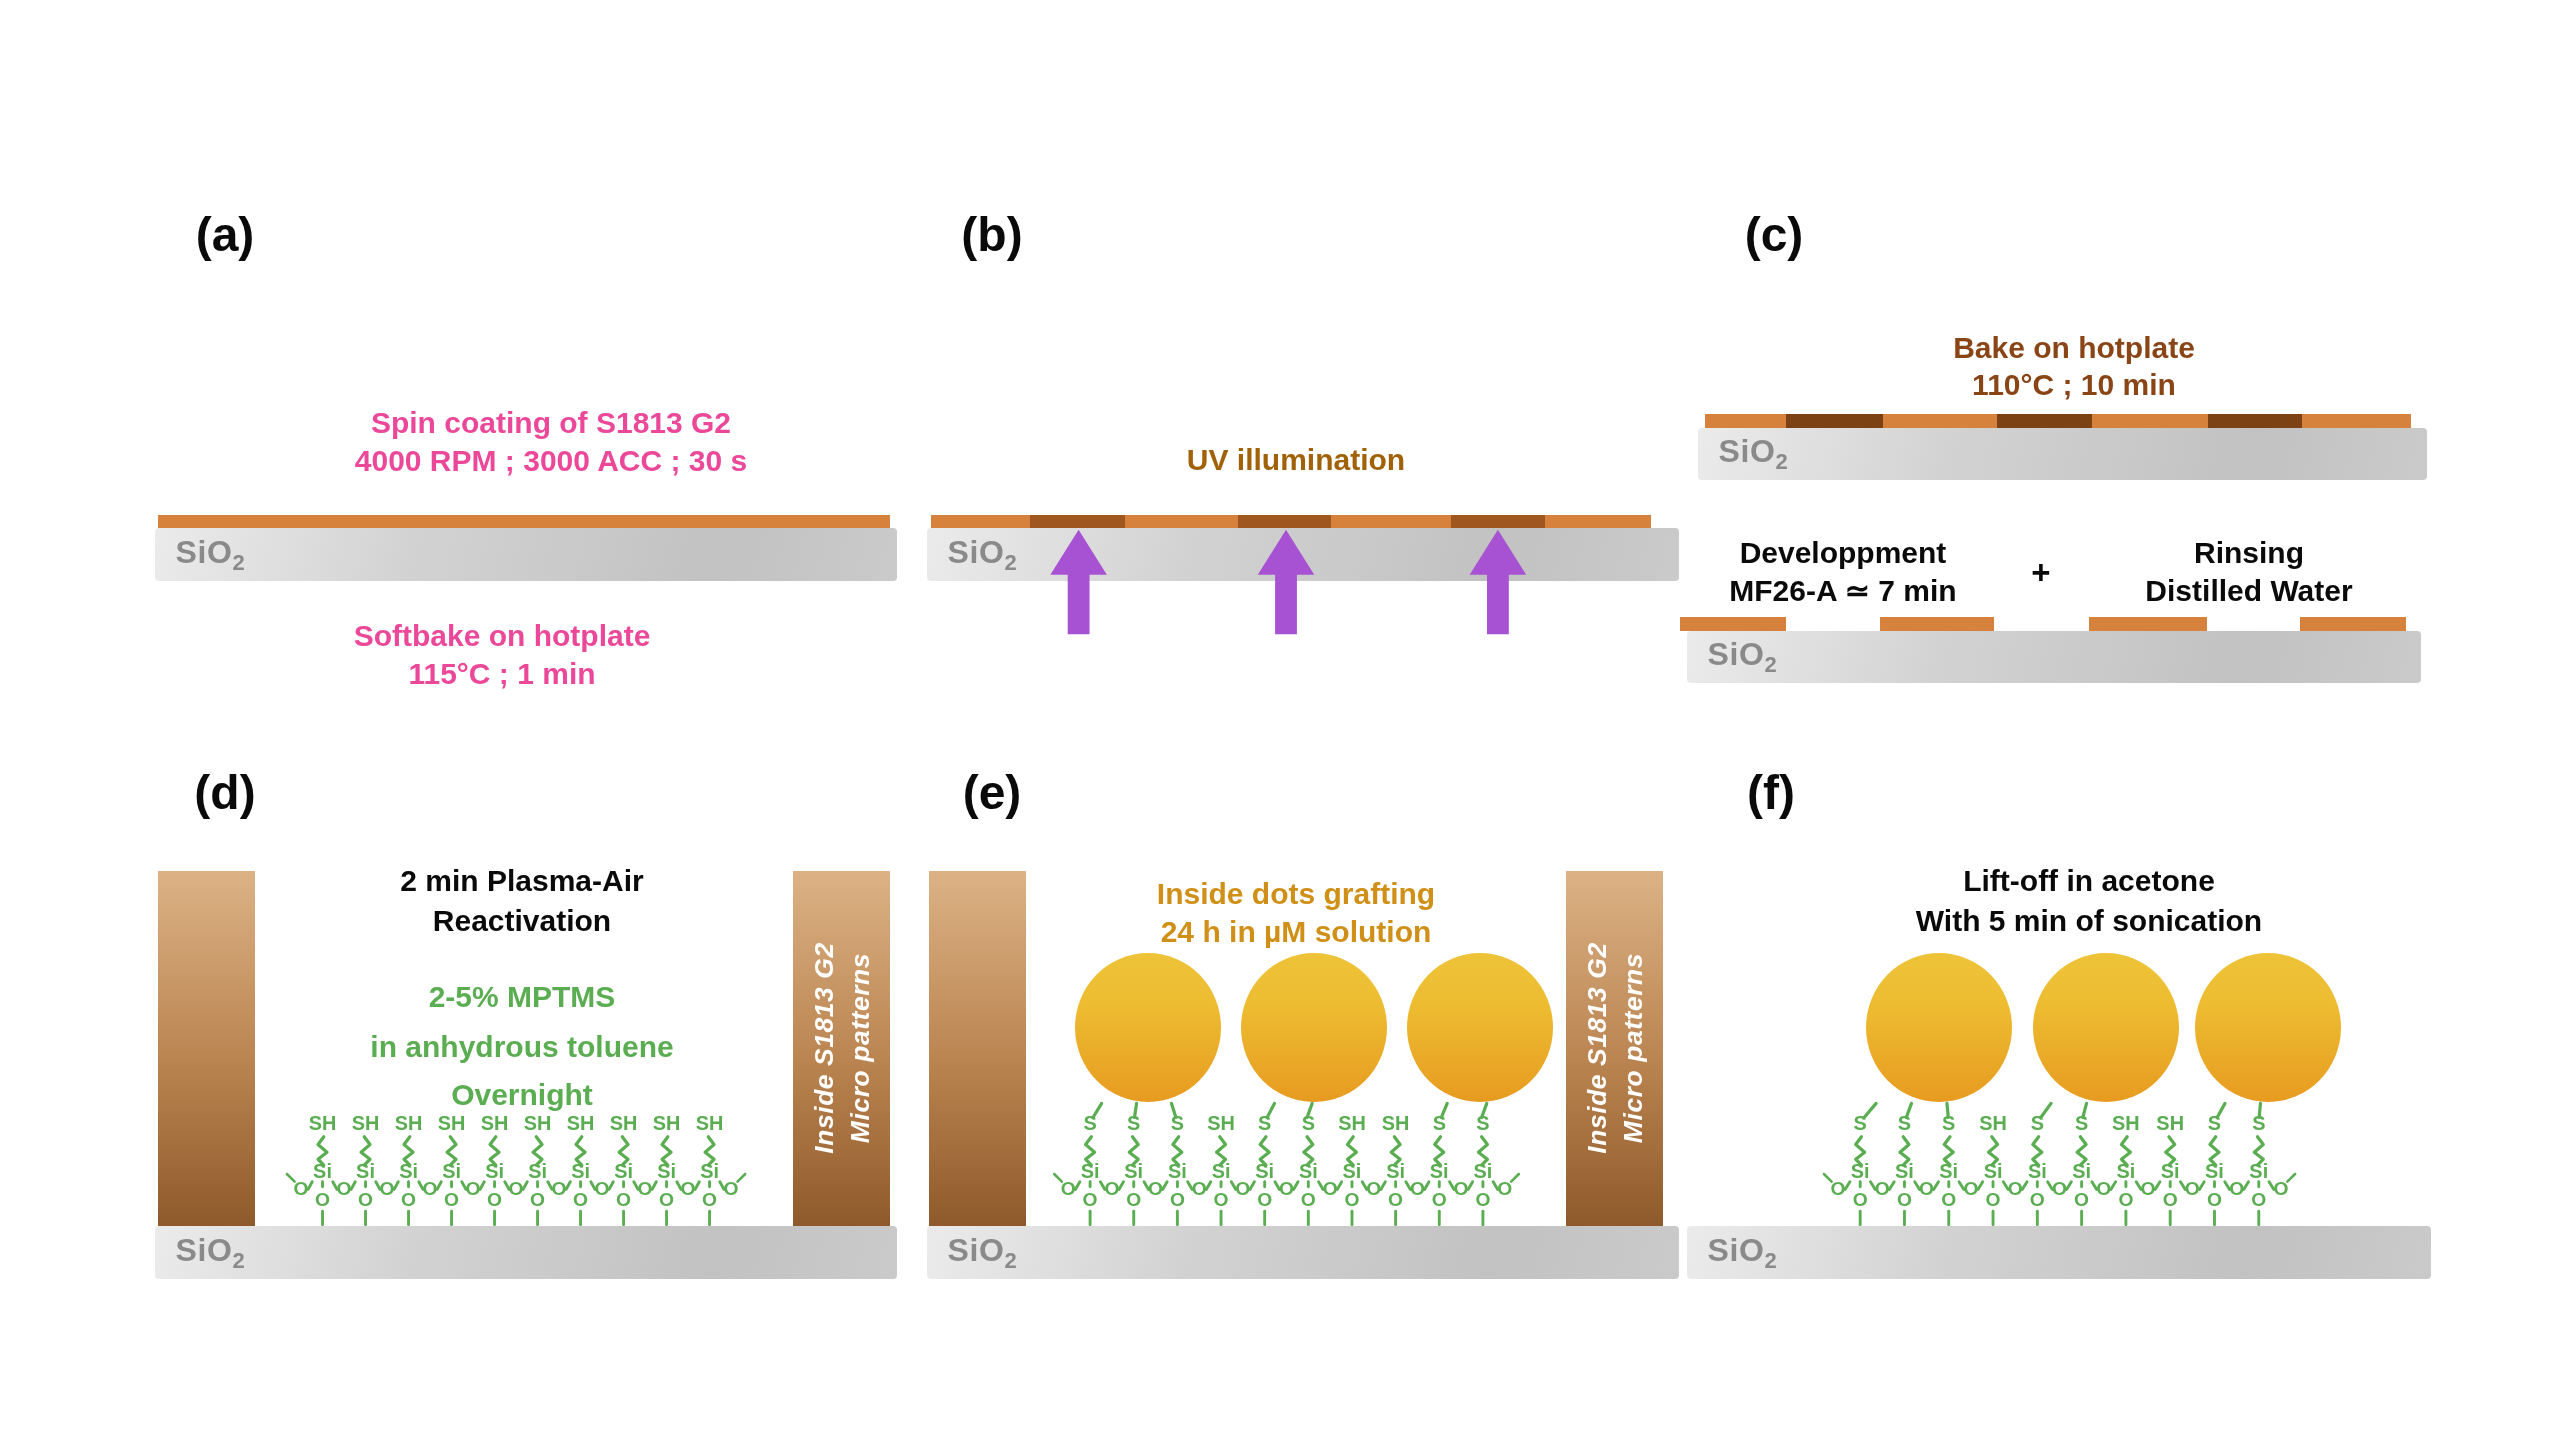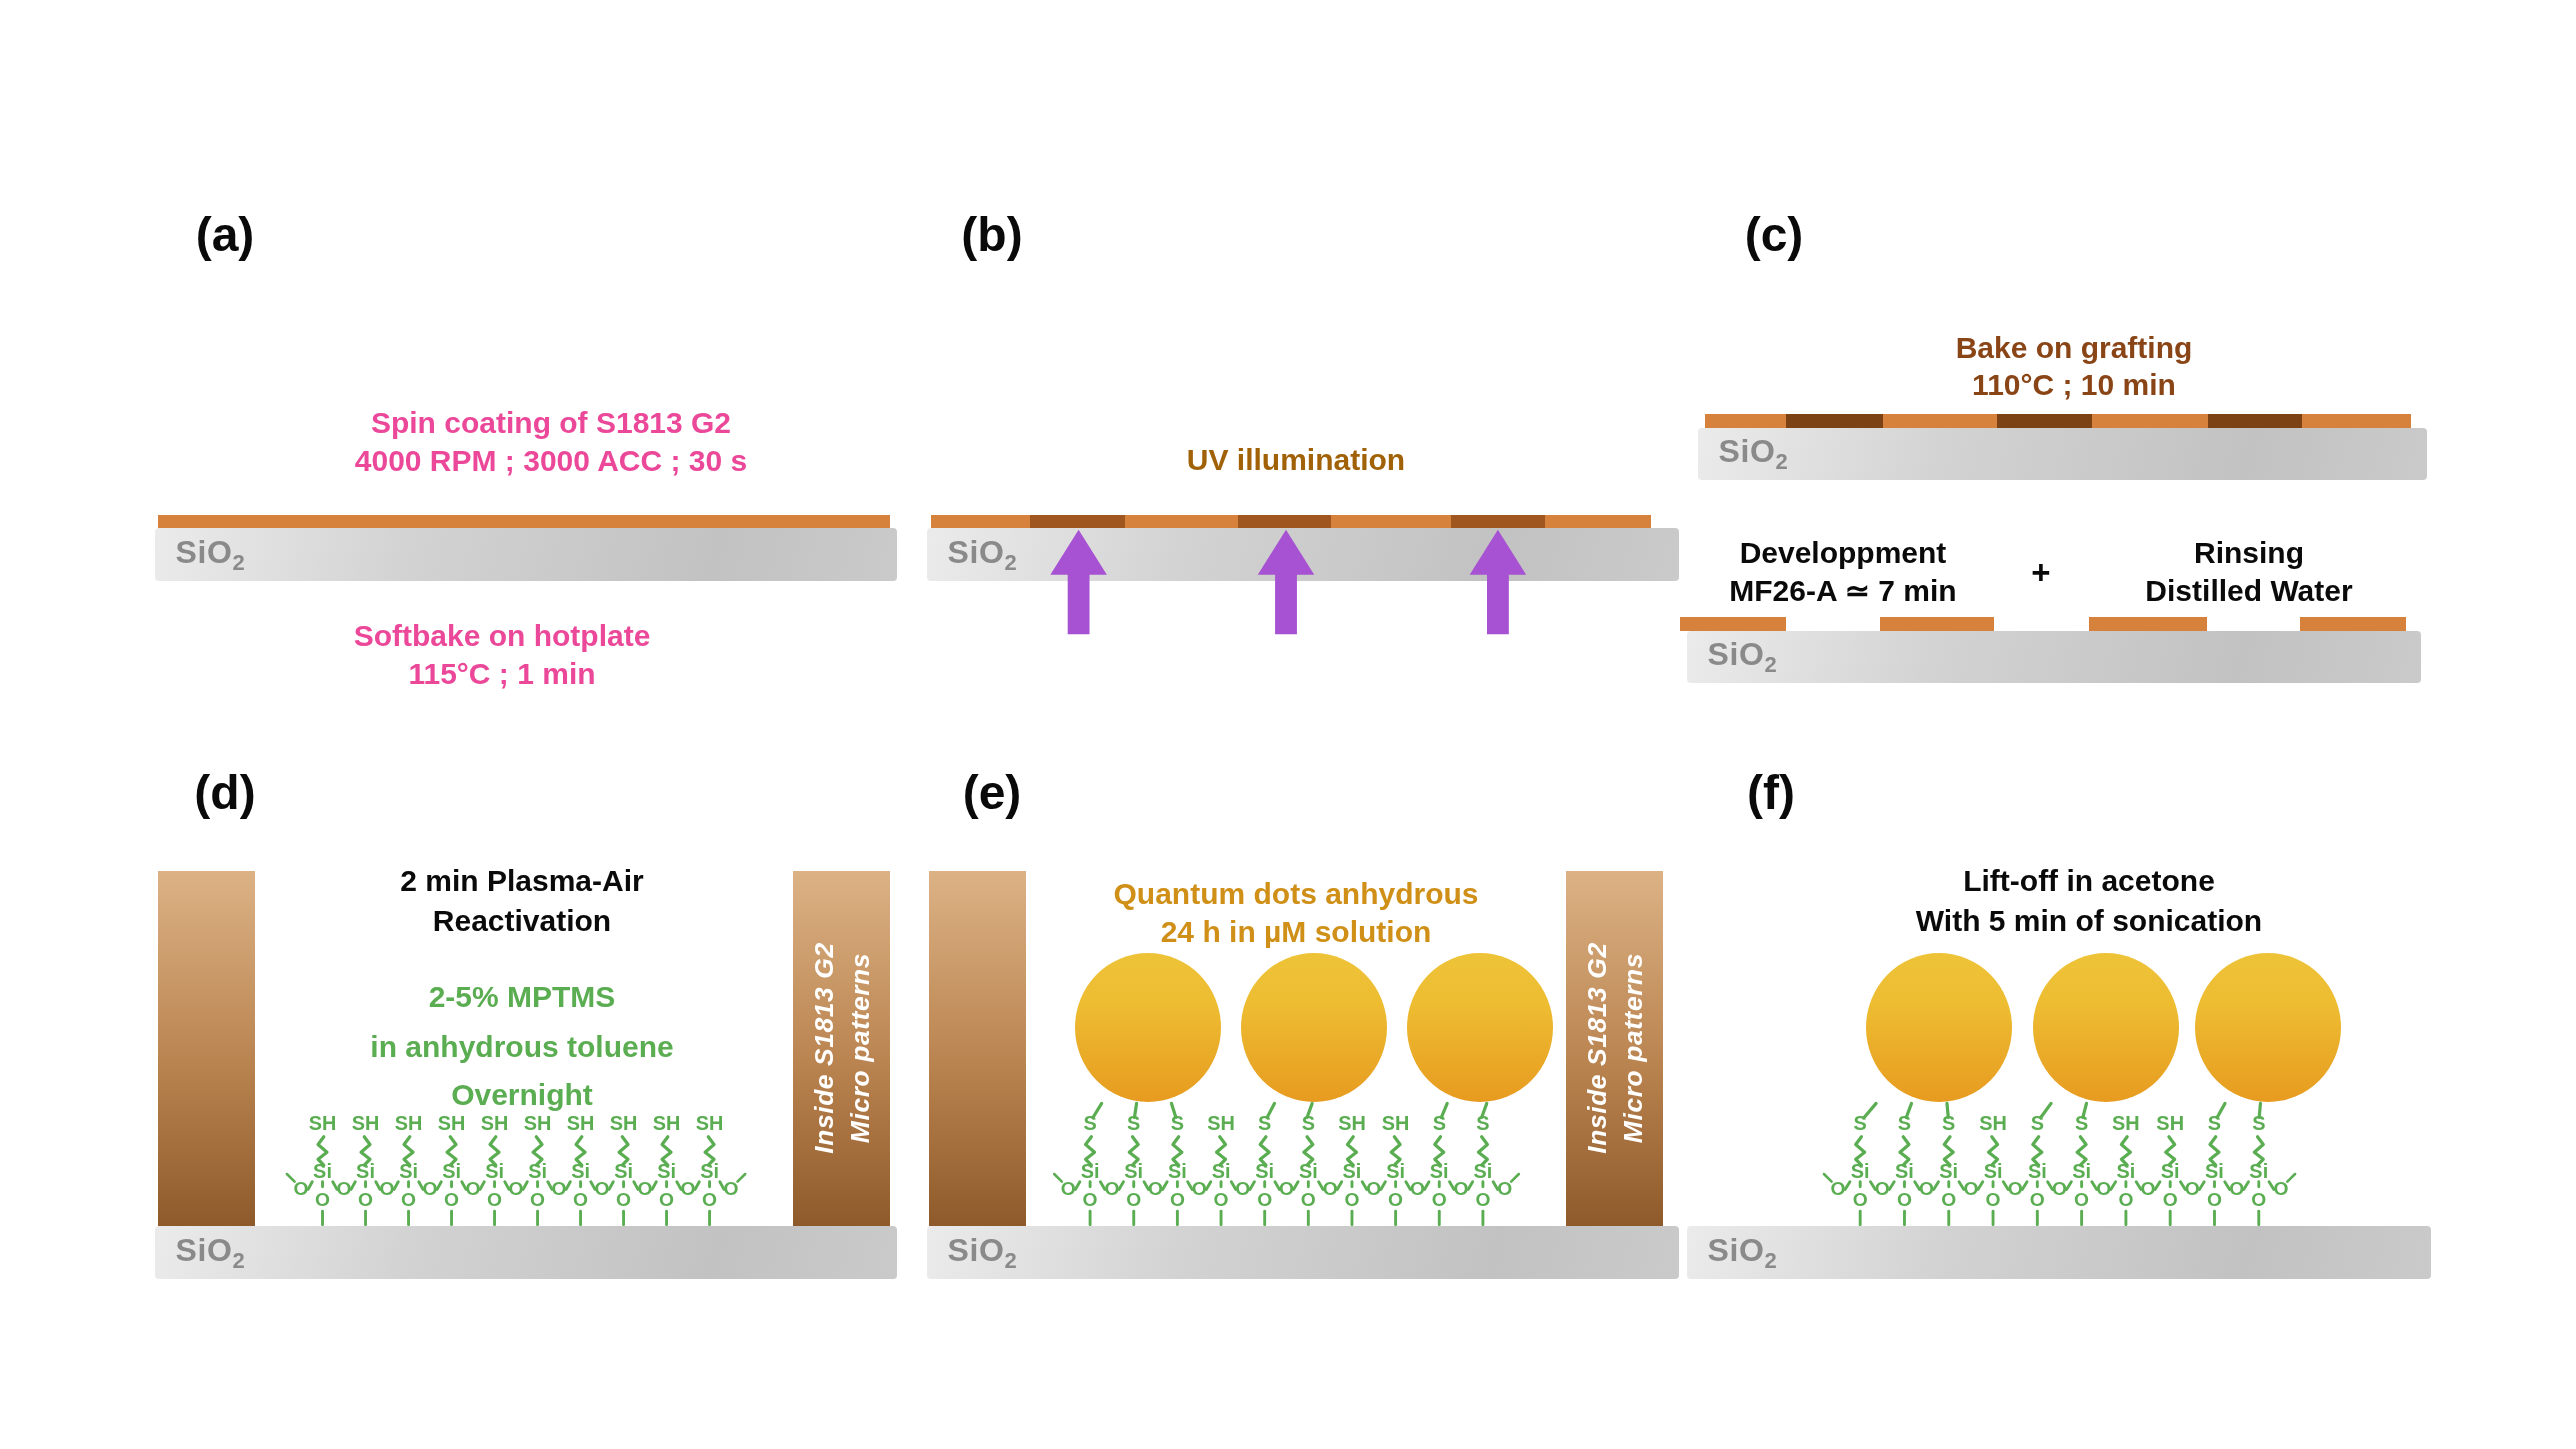--- a/index.html
+++ b/index.html
@@ -70,21 +70,21 @@
   <div class="substrate" style="left:927px;top:528px;width:752px;height:53px">
     <span class="sio2"><span>SiO</span><sub>2</sub></span>
   </div>
   <svg class="molsvg" style="left:1005px;top:522px" width="580" height="122" viewBox="0 0 900 190">
     <polygon points="113,12 157,82 130,82 130,175 96,175 96,82 69,82" fill="#A751D3"></polygon>
     <polygon points="436,12 480,82 453,82 453,175 419,175 419,82 392,82" fill="#A751D3"></polygon>
     <polygon points="766,12 810,82 783,82 783,175 749,175 749,82 722,82" fill="#A751D3"></polygon>
   </svg>
 
   <div class="txt black t74" style="left:1774px;top:235px">(c)</div>
-  <div class="txt brown t47" style="left:2074px;top:348px">Bake on grafting</div>
+  <div class="txt brown t47" style="left:2074px;top:348px">Bake on hotplate</div>
   <div class="txt brown t47" style="left:2074px;top:385px">110°C ; 10 min</div>
   <div class="resist" style="left:1705px;top:414px;width:706px;height:14px"></div>
   <div class="seg-baked" style="left:1786px;top:414px;width:97px;height:14px"></div>
   <div class="seg-baked" style="left:1997px;top:414px;width:95px;height:14px"></div>
   <div class="seg-baked" style="left:2208px;top:414px;width:94px;height:14px"></div>
   <div class="substrate" style="left:1698px;top:428px;width:729px;height:52px">
     <span class="sio2"><span>SiO</span><sub>2</sub></span>
   </div>
   <div class="txt black t47" style="left:1843px;top:553px">Developpment</div>
   <div class="txt black t47" style="left:1843px;top:591px">MF26-A ≃ 7 min</div>
@@ -210,21 +210,21 @@
     <span class="sio2"><span>SiO</span><sub>2</sub></span>
   </div>
 
   <div class="txt black t74" style="left:992px;top:793px">(e)</div>
   <div class="pillar" style="left:929px;top:871px;height:355px"></div>
   <div class="pillar" style="left:1566px;top:871px;height:355px"></div>
   <div class="pillar-text" style="left:1615px;top:1048px">
     <div>Inside S1813 G2</div>
     <div>Micro patterns</div>
   </div>
-  <div class="txt gold t47" style="left:1296px;top:894px">Quantum dots anhydrous</div>
+  <div class="txt gold t47" style="left:1296px;top:894px">Inside dots grafting</div>
   <div class="txt gold t47" style="left:1296px;top:932px">24 h in µM solution</div>
   <div class="qd" style="left:1075px;top:953px"></div>
   <div class="qd" style="left:1241px;top:953px"></div>
   <div class="qd" style="left:1407px;top:953px"></div>
   <svg id="mol-e" class="molsvg" style="left:1043px;top:1088px" width="496" height="138" viewBox="0 0 770 215">
       <text x="38" y="166" fill="#5BAD52" font-size="30" text-anchor="middle" font-weight="bold">O</text>
       <text x="106" y="166" fill="#5BAD52" font-size="30" text-anchor="middle" font-weight="bold">O</text>
       <text x="174" y="166" fill="#5BAD52" font-size="30" text-anchor="middle" font-weight="bold">O</text>
       <text x="242" y="166" fill="#5BAD52" font-size="30" text-anchor="middle" font-weight="bold">O</text>
       <text x="310" y="166" fill="#5BAD52" font-size="30" text-anchor="middle" font-weight="bold">O</text>

